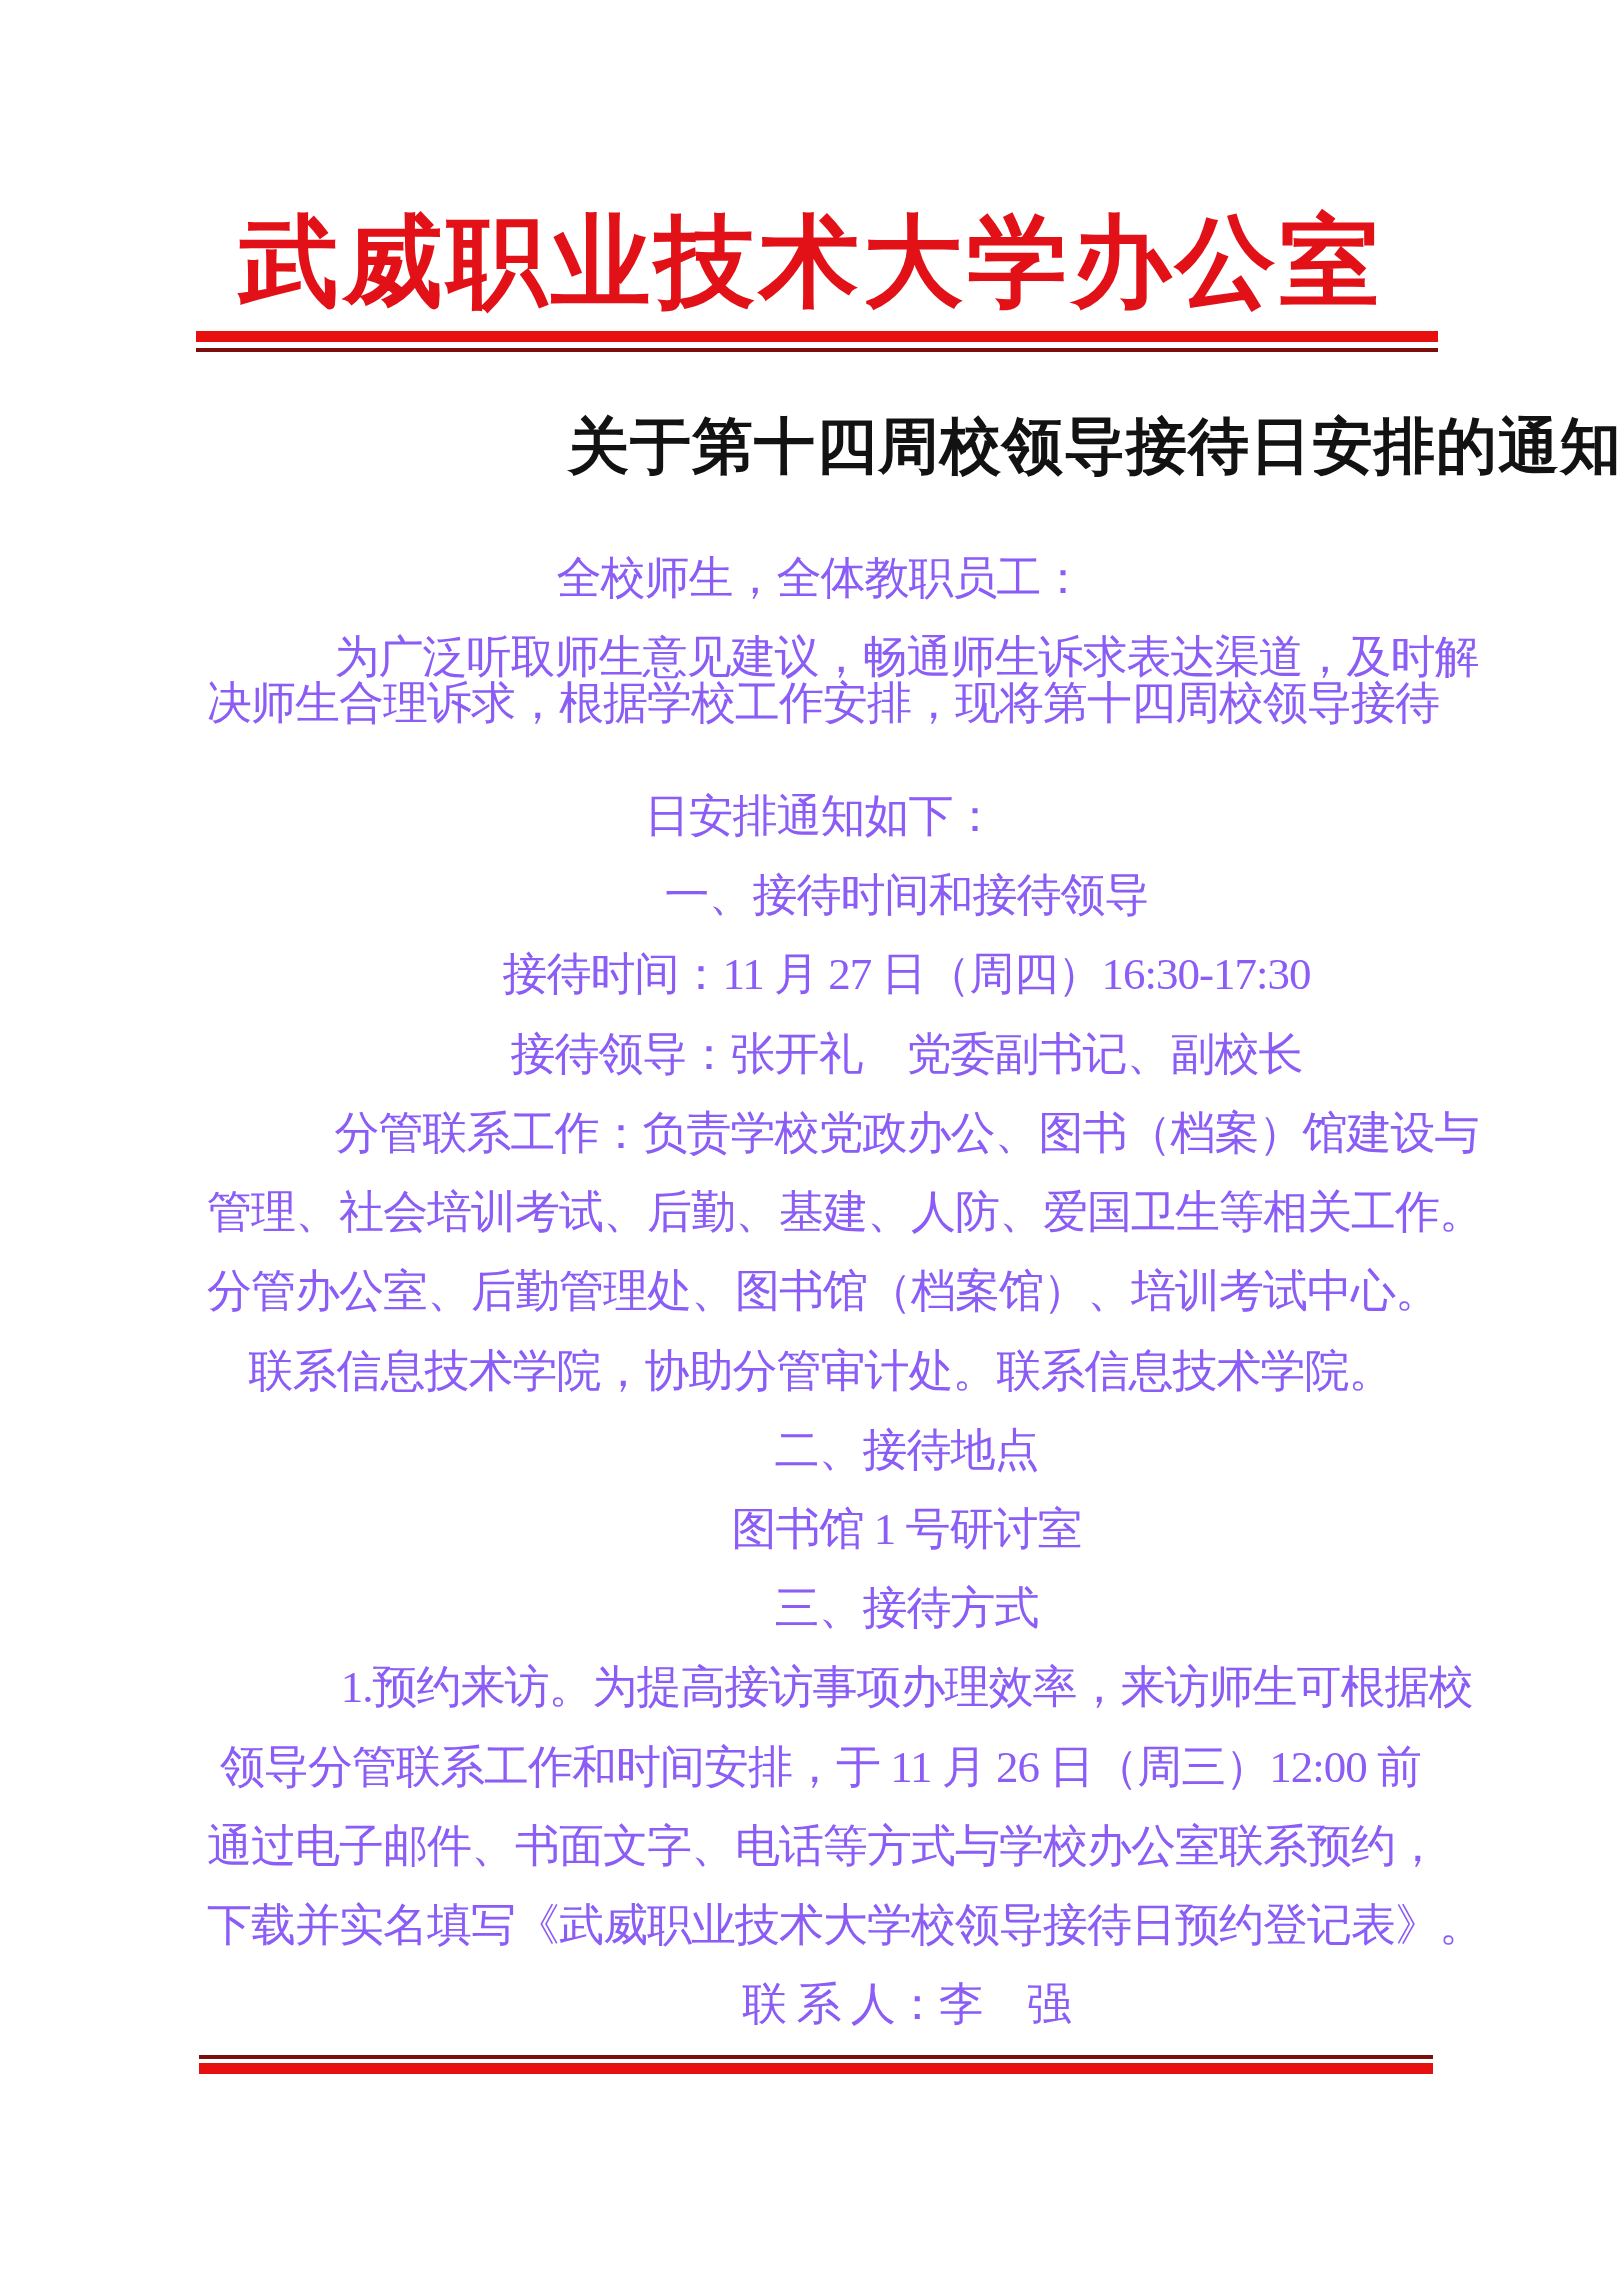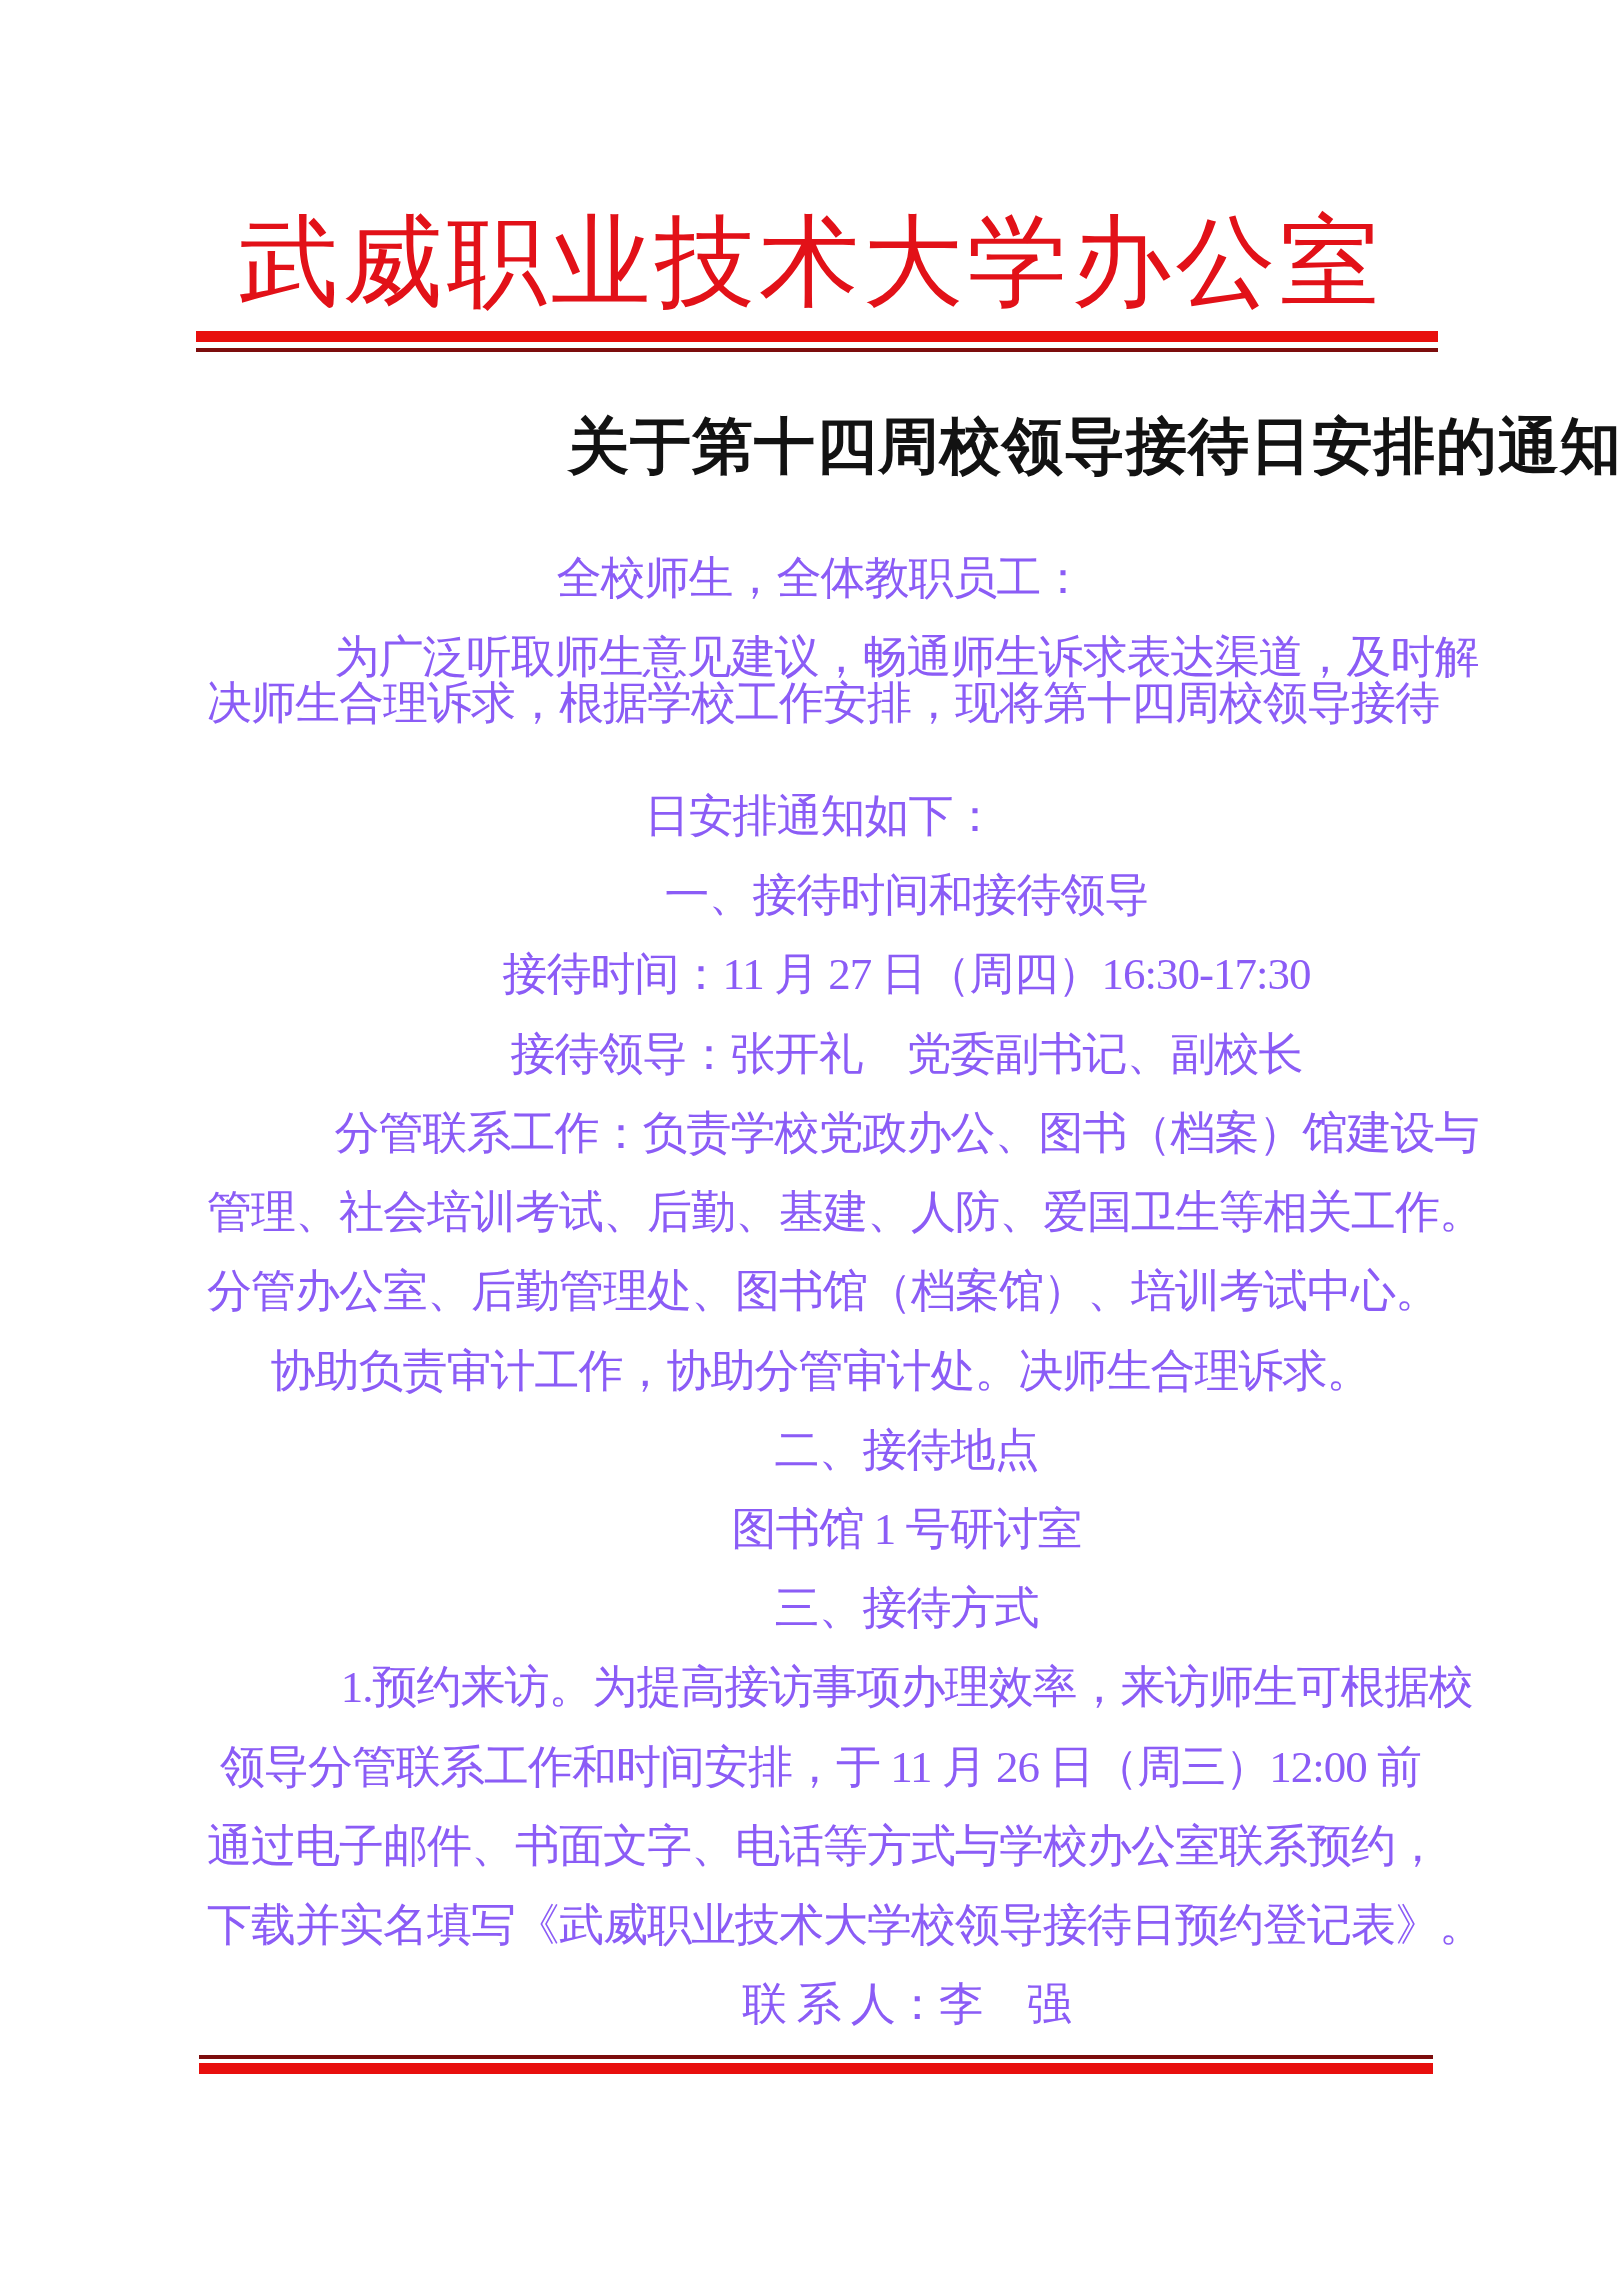--- a/index.html
+++ b/index.html
@@ -17,21 +17,21 @@
     overflow:hidden;
   }
   .org-name{
     position:absolute;
     top:205px;
     left:0;
     width:100%;
     text-align:center;
     font-size:100px;
     line-height:115px;
-    font-weight:400;
+    font-weight:700;
     letter-spacing:4.1px;
     color:var(--accent-red);
     white-space:nowrap;
   }
   .rule{position:absolute;}
   .rule-thick{background:var(--rule-red);height:11.2px;}
   .rule-thin{background:var(--rule-dark-red);height:4.1px;}
   .hdr-thick{top:331px;left:196px;width:1242px;}
   .hdr-thin{top:348px;left:196px;width:1242px;}
   .ftr-thin{top:2055px;left:199px;width:1234px;}
@@ -97,21 +97,21 @@
     <div class="line ind" style="top:935px"><span class="lab">接待时间：</span><span>11 月 27 日（周四）16:30-17:30</span></div>
 
     <div class="line ind" style="top:1015px"><span class="lab">接待领导：</span><span>张开礼　党委副书记、副校长</span></div>
 
     <div class="line ind" style="top:1094px"><span class="lab">分管联系工作：</span><span>负责学校党政办公、图书（档案）馆建设与</span></div>
 
     <div class="line" style="top:1173px"><span class="lab"></span><span>管理、社会培训考试、后勤、基建、人防、爱国卫生等相关工作。</span></div>
 
     <div class="line" style="top:1252px"><span class="lab"></span><span>分管办公室、后勤管理处、图书馆（档案馆）、培训考试中心。</span></div>
 
-    <div class="line" style="top:1332px"><span class="lab"></span><span>协助负责审计工作，协助分管审计处。决师生合理诉求。</span></div>
+    <div class="line" style="top:1332px"><span class="lab"></span><span>联系信息技术学院，协助分管审计处。联系信息技术学院。</span></div>
 
     <div class="line ind" style="top:1411px"><span class="lab">二、接待地点</span><span></span></div>
 
     <div class="line ind" style="top:1490px"><span class="lab"></span><span>图书馆 1 号研讨室</span></div>
 
     <div class="line ind" style="top:1569px"><span class="lab">三、接待方式</span><span></span></div>
 
     <div class="line ind" style="top:1648px"><span class="lab">1.预约来访。</span><span>为提高接访事项办理效率，来访师生可根据校</span></div>
 
     <div class="line" style="top:1728px"><span class="lab"></span><span>领导分管联系工作和时间安排，于 11 月 26 日（周三）12:00 前</span></div>

